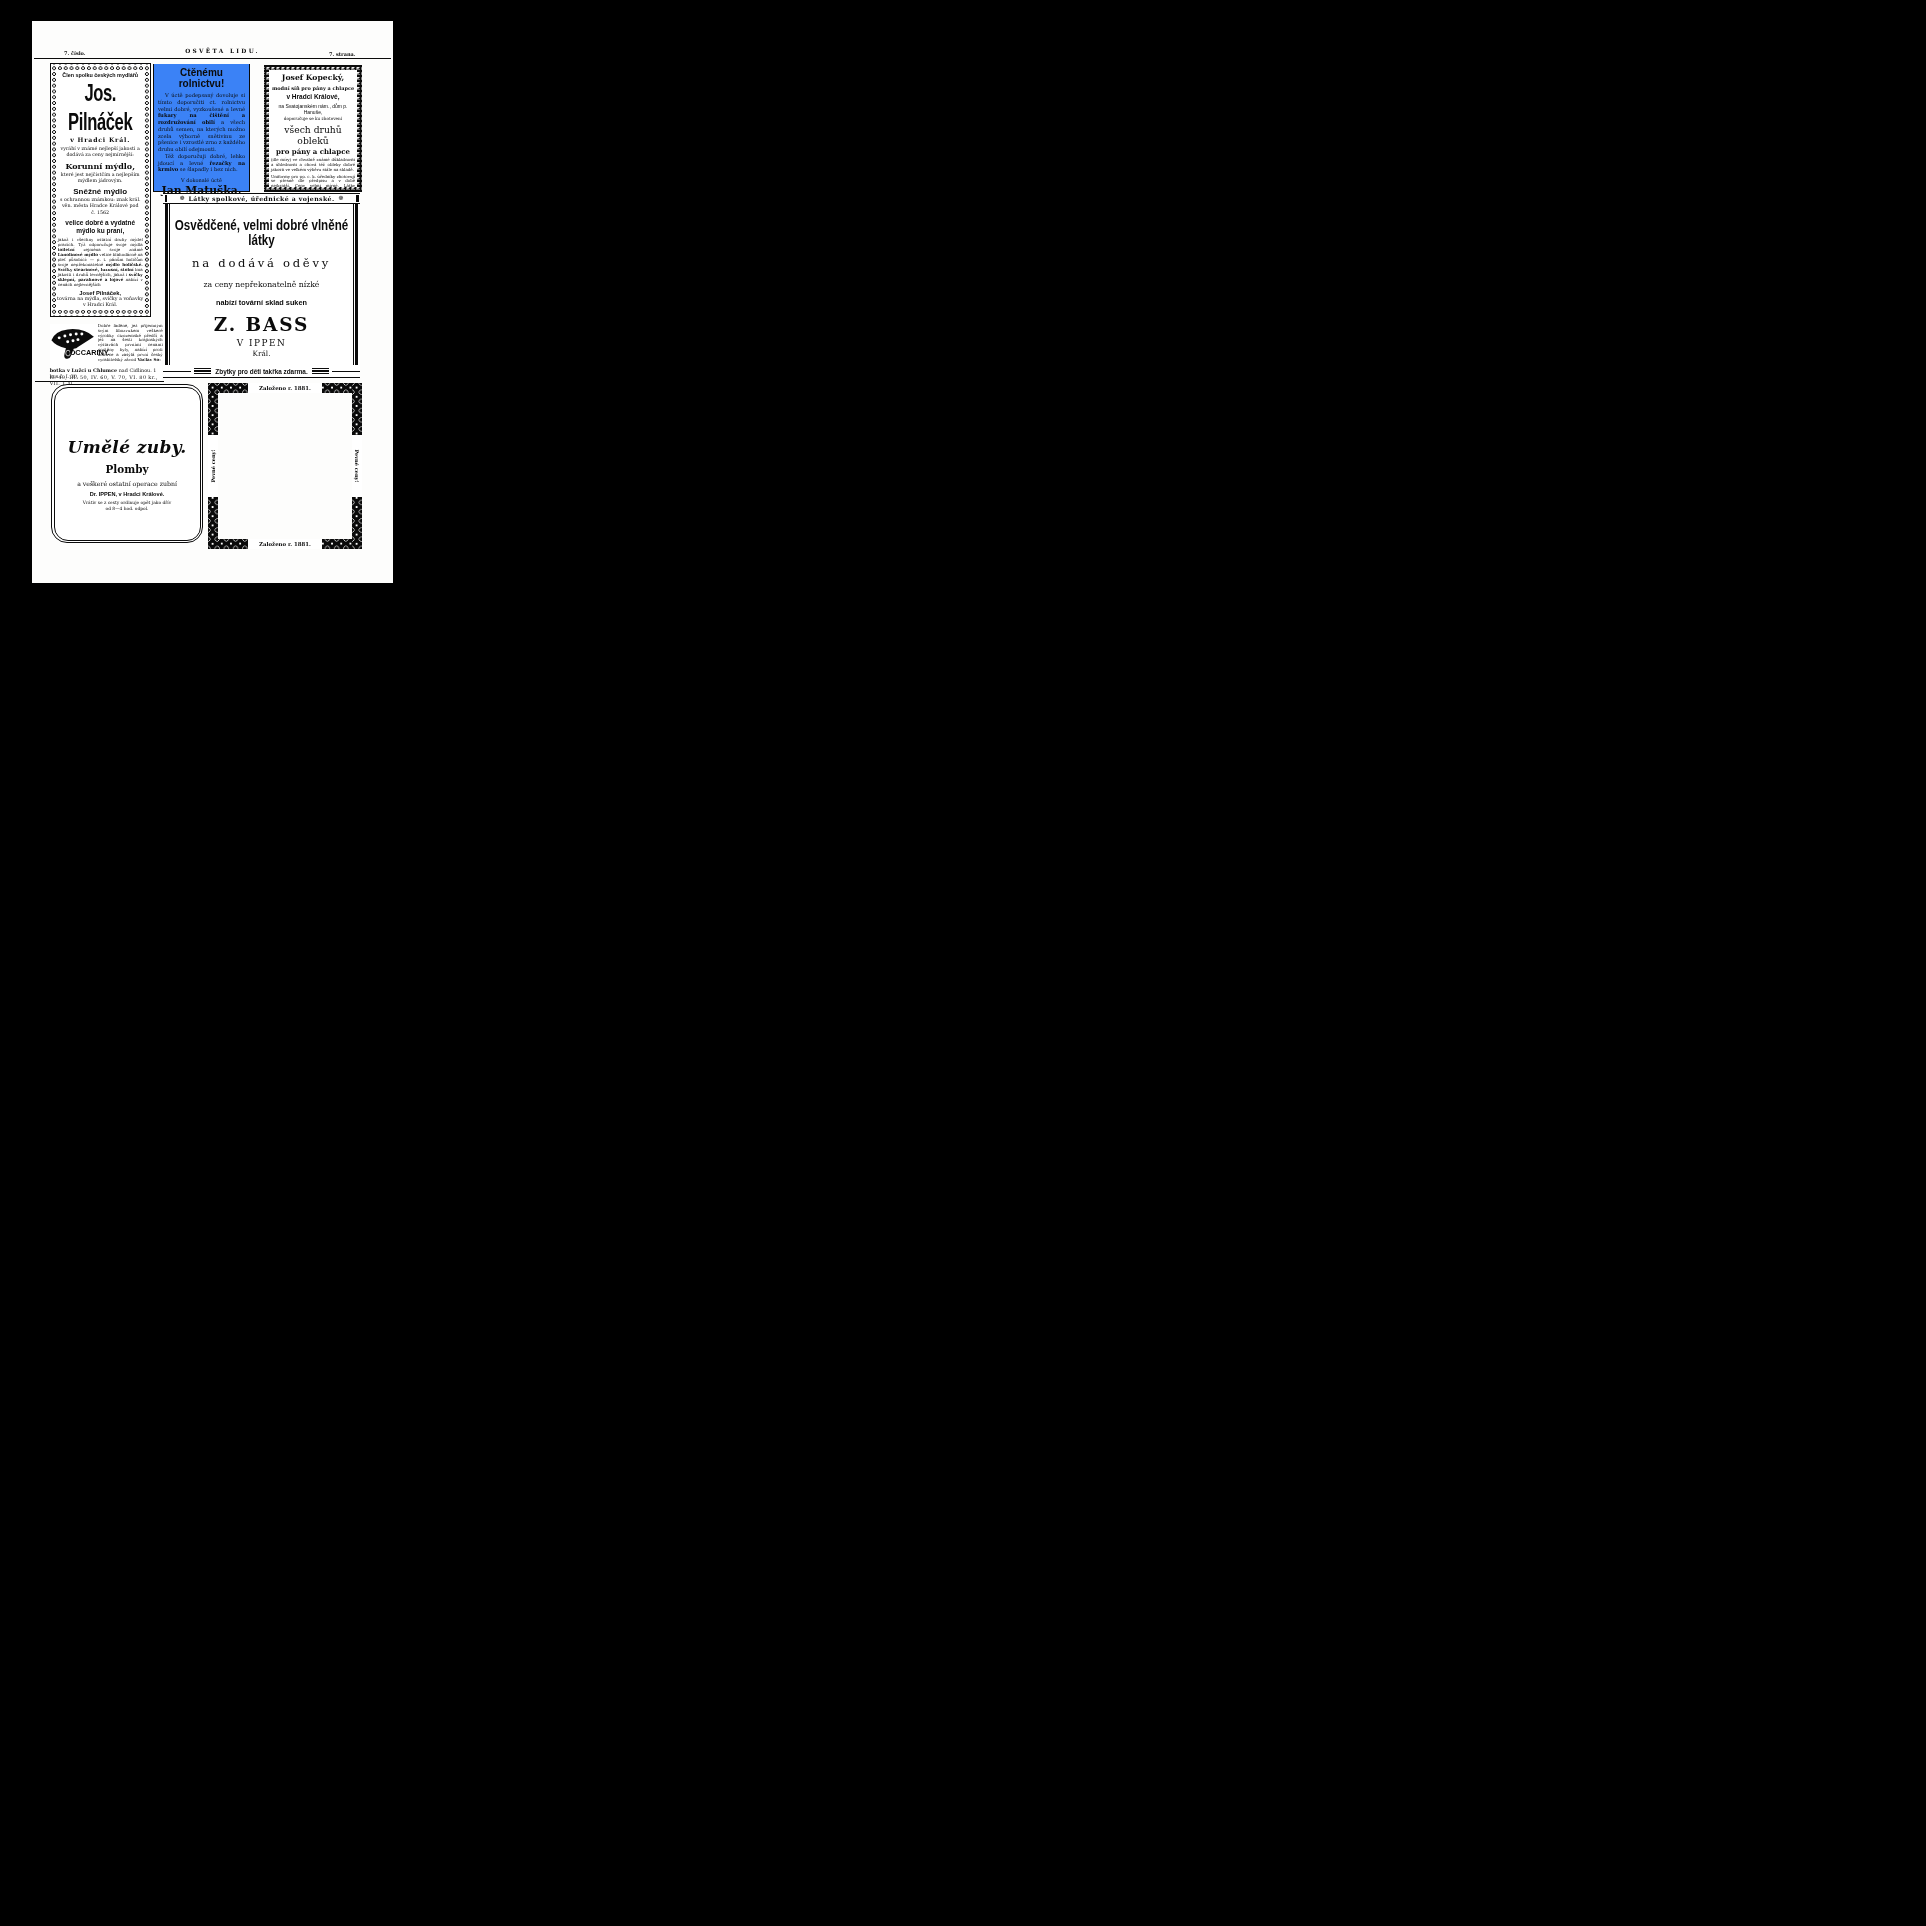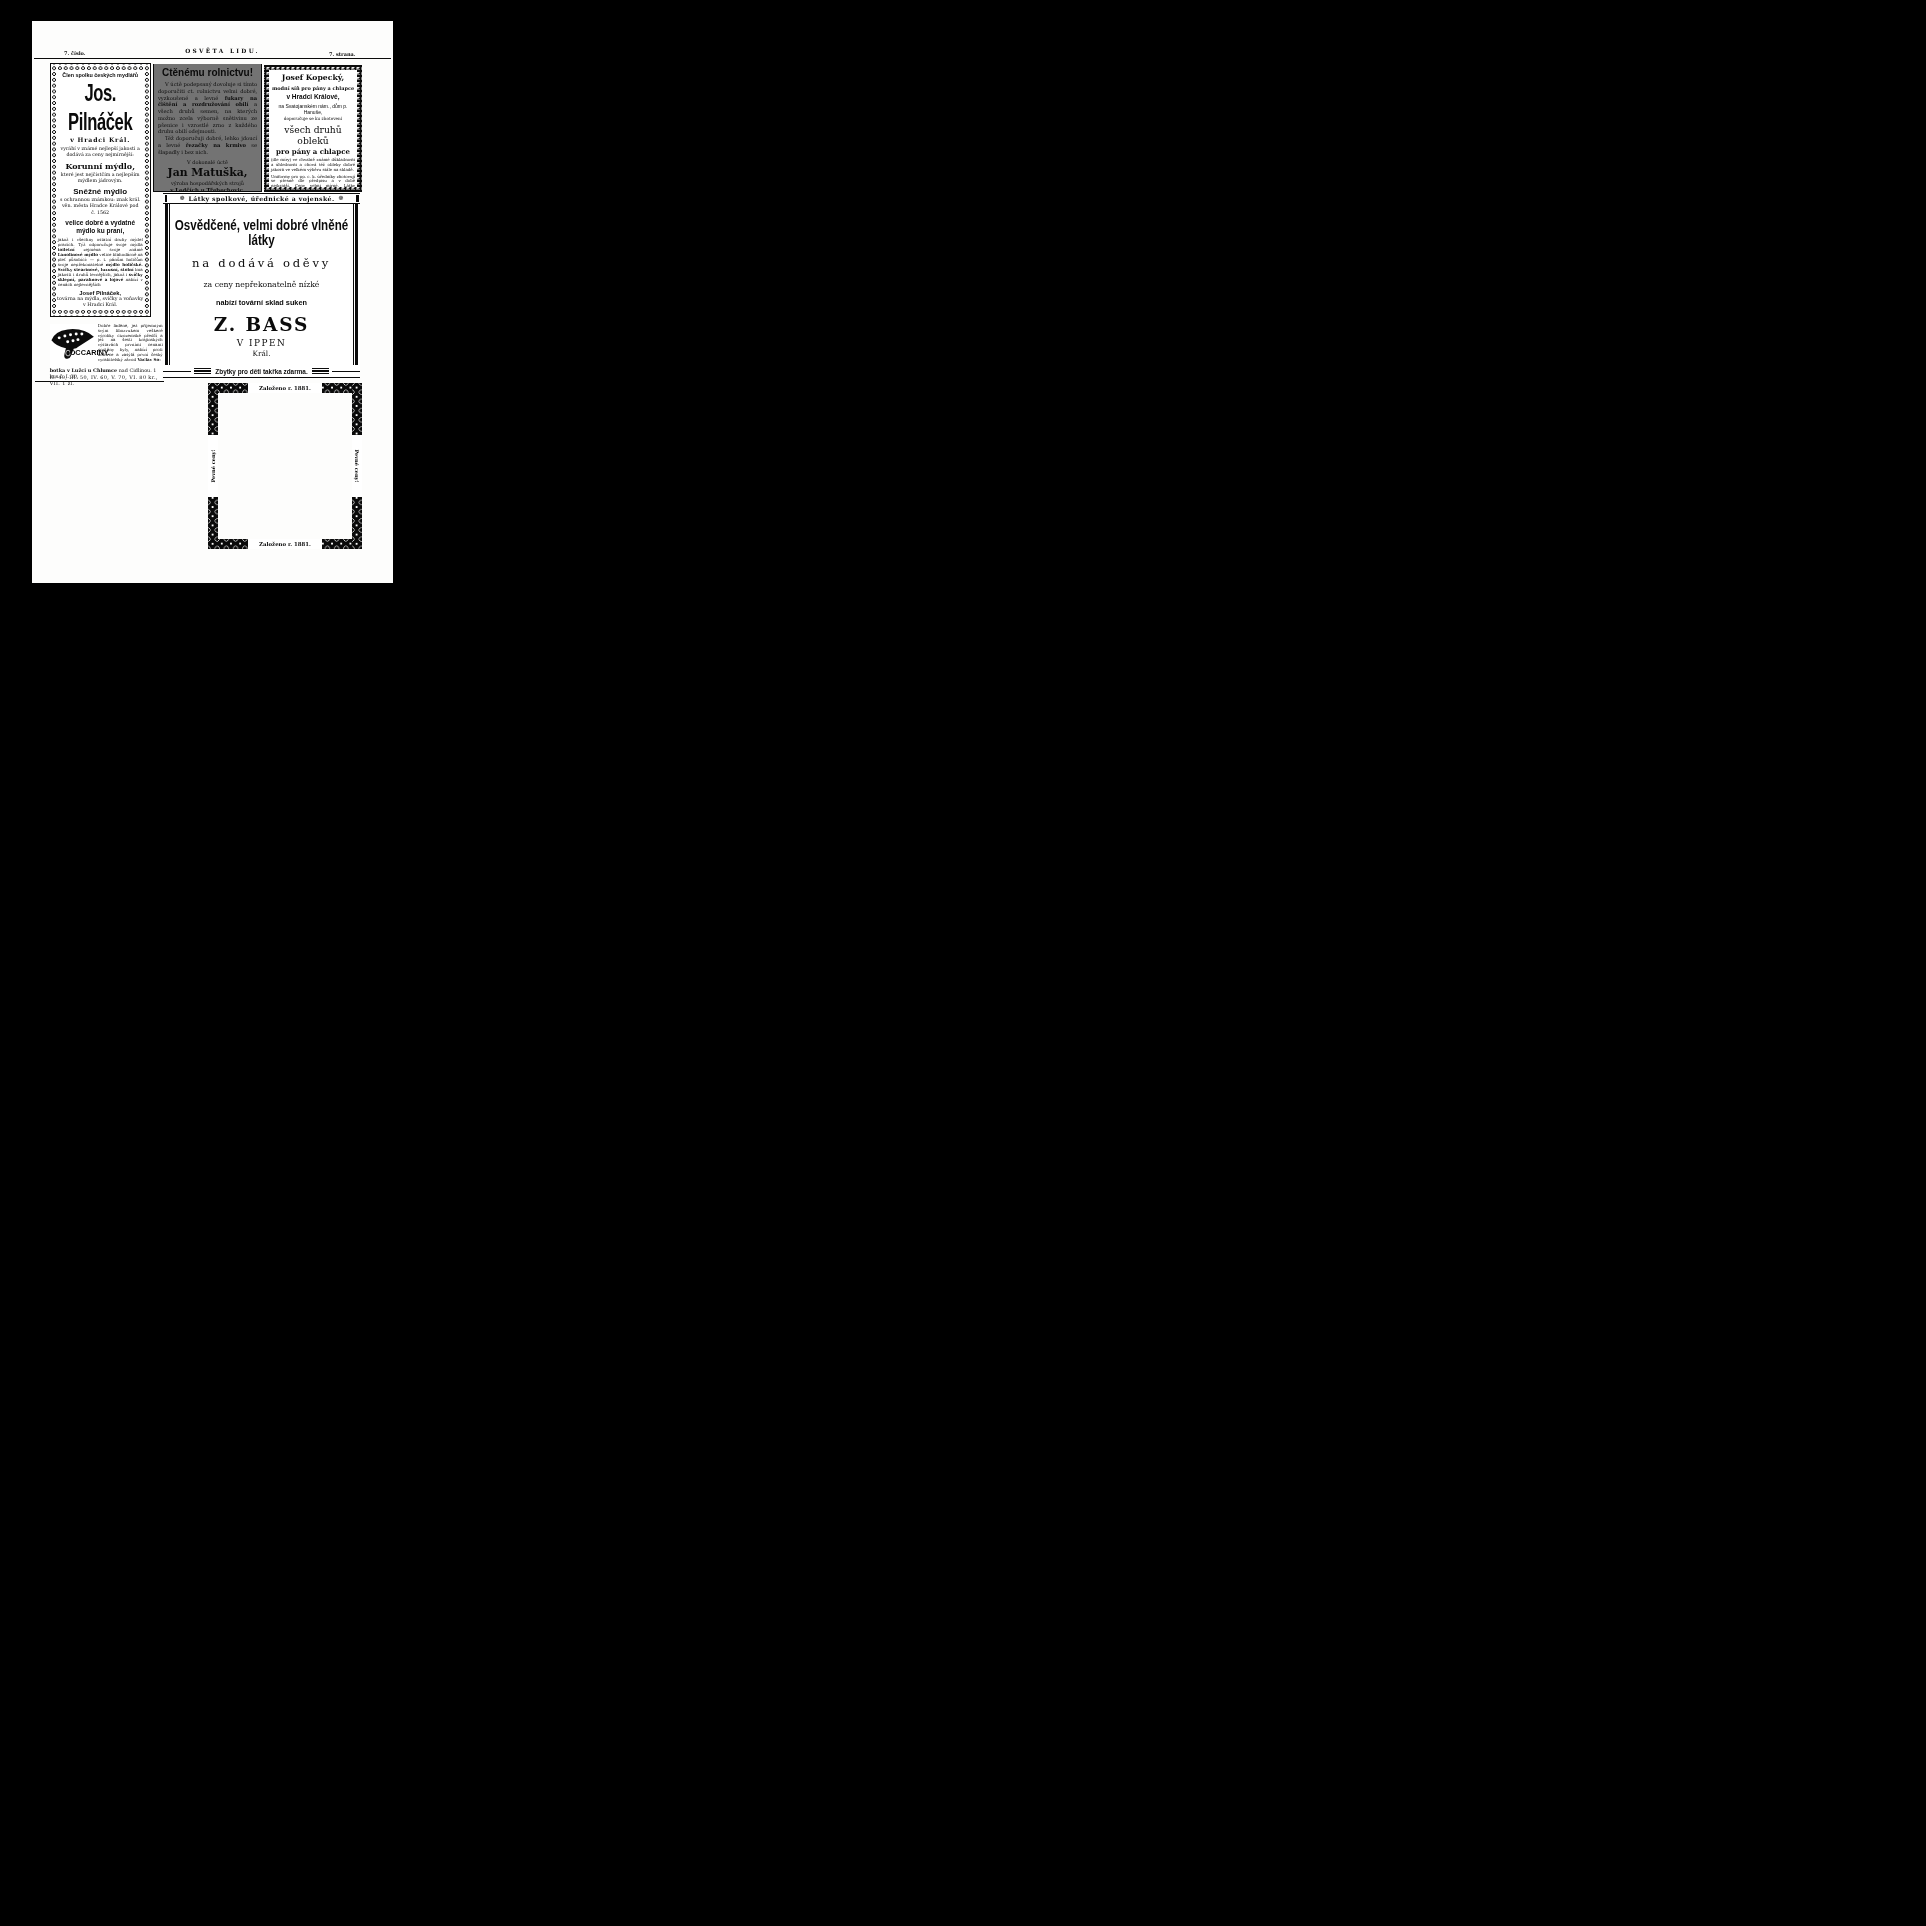--- a/index.html
+++ b/index.html
@@ -60,21 +60,21 @@
   .pil-p1d{font-size:4.8px;line-height:1.25;margin-top:0.8px;}
   .pil-p2{font-size:8px;margin-top:3.5px;}
   .pil-p2d{font-size:4.8px;line-height:1.3;margin-top:1.2px;padding:0 3.1px;}
   .pil-p3{font-size:6.5px;line-height:1.15;margin-top:3.5px;}
   .pil-body{font-size:4.1px;line-height:1.22;margin-top:2.7px;padding:0 1.2px;}
   .pil-owner{font-size:5.8px;margin-top:2.7px;}
   .pil-ownerd{font-size:4.8px;line-height:1.25;margin-top:0.8px;}
   .pil-foot{font-size:3.6px;line-height:1.2;margin-top:2.7px;padding:0 0.8px;}
 
   
-  .ad-rolnictvu{left:121px;top:43px;width:109px;height:128px;border-left:0.8px solid #0b0b0b;border-right:0.8px solid #0b0b0b;border-bottom:1.2px solid #0b0b0b;box-sizing:border-box;background:#737373;padding:2.3px 3.9px;}
+  .ad-rolnictvu{left:121px;top:43px;width:97px;height:128px;border-left:0.8px solid #0b0b0b;border-right:0.8px solid #0b0b0b;border-bottom:1.2px solid #0b0b0b;box-sizing:border-box;background:#3b82f6;padding:2.3px 3.9px;}
   .rol-title{font-size:10px;margin:0.8px 0 3.1px;}
   .rol-p{font-size:5.2px;line-height:1.3;text-indent:7px;margin:0;}
   .rol-closing{font-size:5px;margin-top:3.5px;}
   .rol-name{font-size:10.8px;font-weight:bold;margin-top:1.2px;}
   .rol-d1{font-size:5px;margin-top:1.2px;}
   .rol-d2{font-size:5.4px;font-weight:bold;margin-top:0.8px;}
 
   
   .ad-kopecky{left:232px;top:44px;width:98px;height:127px;padding:4.6px;box-sizing:border-box;}
   .kop-name{font-size:7.7px;font-weight:bold;margin-top:3.9px;}
@@ -256,20 +256,30 @@
       <circle cx="79" cy="38" r="4.2" fill="#fff"></circle>
       <ellipse cx="51" cy="76" rx="6.5" ry="8" fill="none" stroke="#fff" stroke-width="2"></ellipse>
     </svg>
     <div class="oca-label sans b">OCCARINY.</div>
     <div class="oca-col jst"><span>Dobře laděné, jež příjemným svým libozvukem veškeré výrobky cizozemské předčí a jež na šesti krajinských výstavách prvními cenami poctěny byly, nabízí proti dobírce a zasýlá první český vyrabitelský závod </span><span style="font-weight: bold;">Vaclav So-</span></div>
     <div class="oca-line1"><span style="font-weight: bold;">botka v Lužci u Chlumce</span><span> nad Cidlinou. 1 kus č. I. 30,</span></div>
     <div class="oca-line2">II. 40, III. 50, IV. 60, V. 70, VI. 80 kr., VII. 1 zl.</div>
   </div>
   <div class="abs oca-sep"></div>
 
+  <div class="abs ad-zuby">
+    <div class="zuby-inner ctr">
+      <div class="zuby-title">Umělé zuby.</div>
+      <div class="zuby-sub">Plomby</div>
+      <div class="zuby-l1">a veškeré ostatní operace zubní</div>
+      <div class="zuby-l2 sans b">Dr. IPPEN, v Hradci Králové.</div>
+      <div class="zuby-l3">Vrátiv se z cesty ordinuje opět jako dřív</div>
+      <div class="zuby-l4">od 8—4 hod. odpol.</div>
+    </div>
+  </div>
 
   <div class="abs ad-berger">
     <div class="floral bg-strip-top"></div>
     <div class="floral bg-strip-bottom"></div>
     <div class="floral bg-strip-left"></div>
     <div class="floral bg-strip-right"></div>
     <div class="bg-label-top">Založeno r. 1881.</div>
     <div class="bg-label-bottom">Založeno r. 1881.</div>
     <div class="bg-label-left">
         <span class="vert-l">Pevné ceny!</span>

